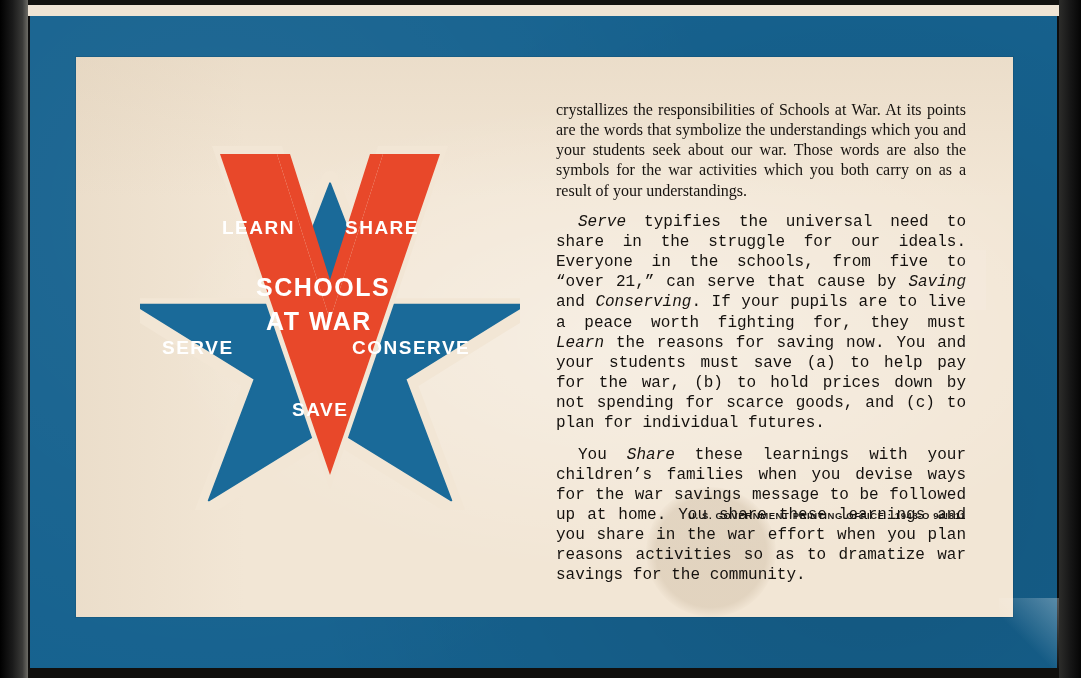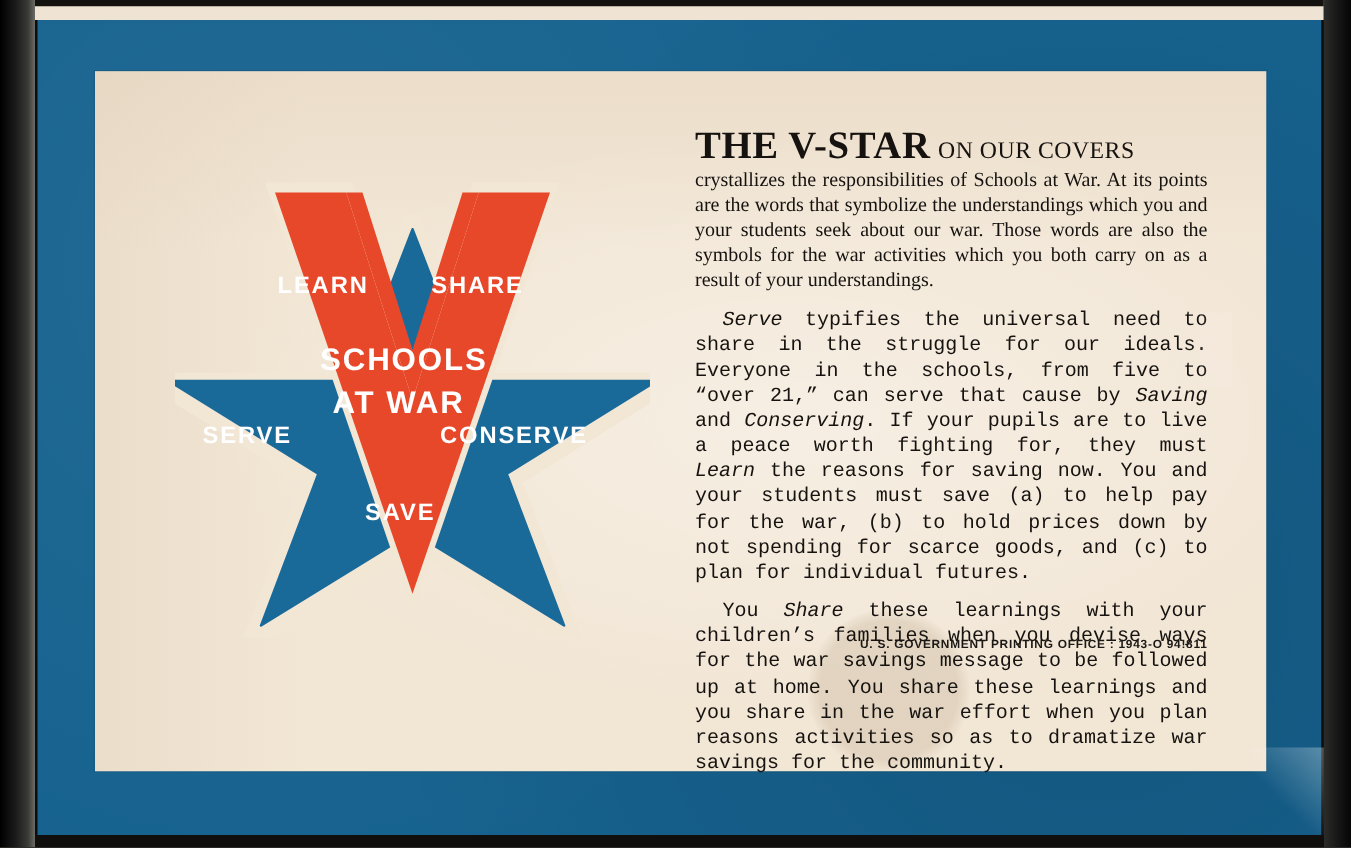--- a/index.html
+++ b/index.html
@@ -208,23 +208,20 @@
       <text class="star-label" x="22" y="224" font-size="19">SERVE</text>
       <text class="star-label" x="212" y="224" font-size="19">CONSERVE</text>
       <text class="star-label" x="152" y="286" font-size="19">SAVE</text>
 
       <text class="star-label" x="116" y="166" font-size="25">SCHOOLS</text>
       <text class="star-label" x="126" y="200" font-size="25">AT WAR</text>
     </svg>
   </div>
 
   <div class="textcol">
-    <div class="headline">
-      <span class="big">THE V-STAR</span><span class="small-caps">ON OUR COVERS</span>
-    </div>
     <p class="body" id="p1"><span>crystallizes the responsibilities of Schools at War.  At its points are the words that symbolize the understandings which you and your students seek about our war.  Those words are also the symbols for the war activities which you both carry on as a result of your understandings.</span></p>
     <p class="body indent" id="p2"><i>Serve</i><span> typifies the universal need to share in the struggle for our ideals.  Everyone in the schools, from five to “over 21,” can serve that cause by </span><i>Saving</i><span> and </span><i>Conserving</i><span>.  If your pupils are to live a peace worth fighting for, they must </span><i>Learn</i><span> the reasons for saving now.  You and your students must save (a) to help pay for the war, (b) to hold prices down by not spending for scarce goods, and (c) to plan for individual futures.</span></p>
     <p class="body indent" id="p3"><span>You </span><i>Share</i><span> these learnings with your children’s families when you devise ways for the war savings message to be followed up at home.  You share these learnings and you share in the war effort when you plan reasons activities so as to dramatize war savings for the community.</span></p>
   </div>
 
   <div class="colophon">U.  S.  GOVERNMENT PRINTING OFFICE : 1943-O 94!811</div>
 
   <div class="corner-fold"></div>
   <div class="blemish" style="left:960px; top:250px; width:26px; height:60px; background:rgba(255,255,255,0.08);"></div>
 </div>

